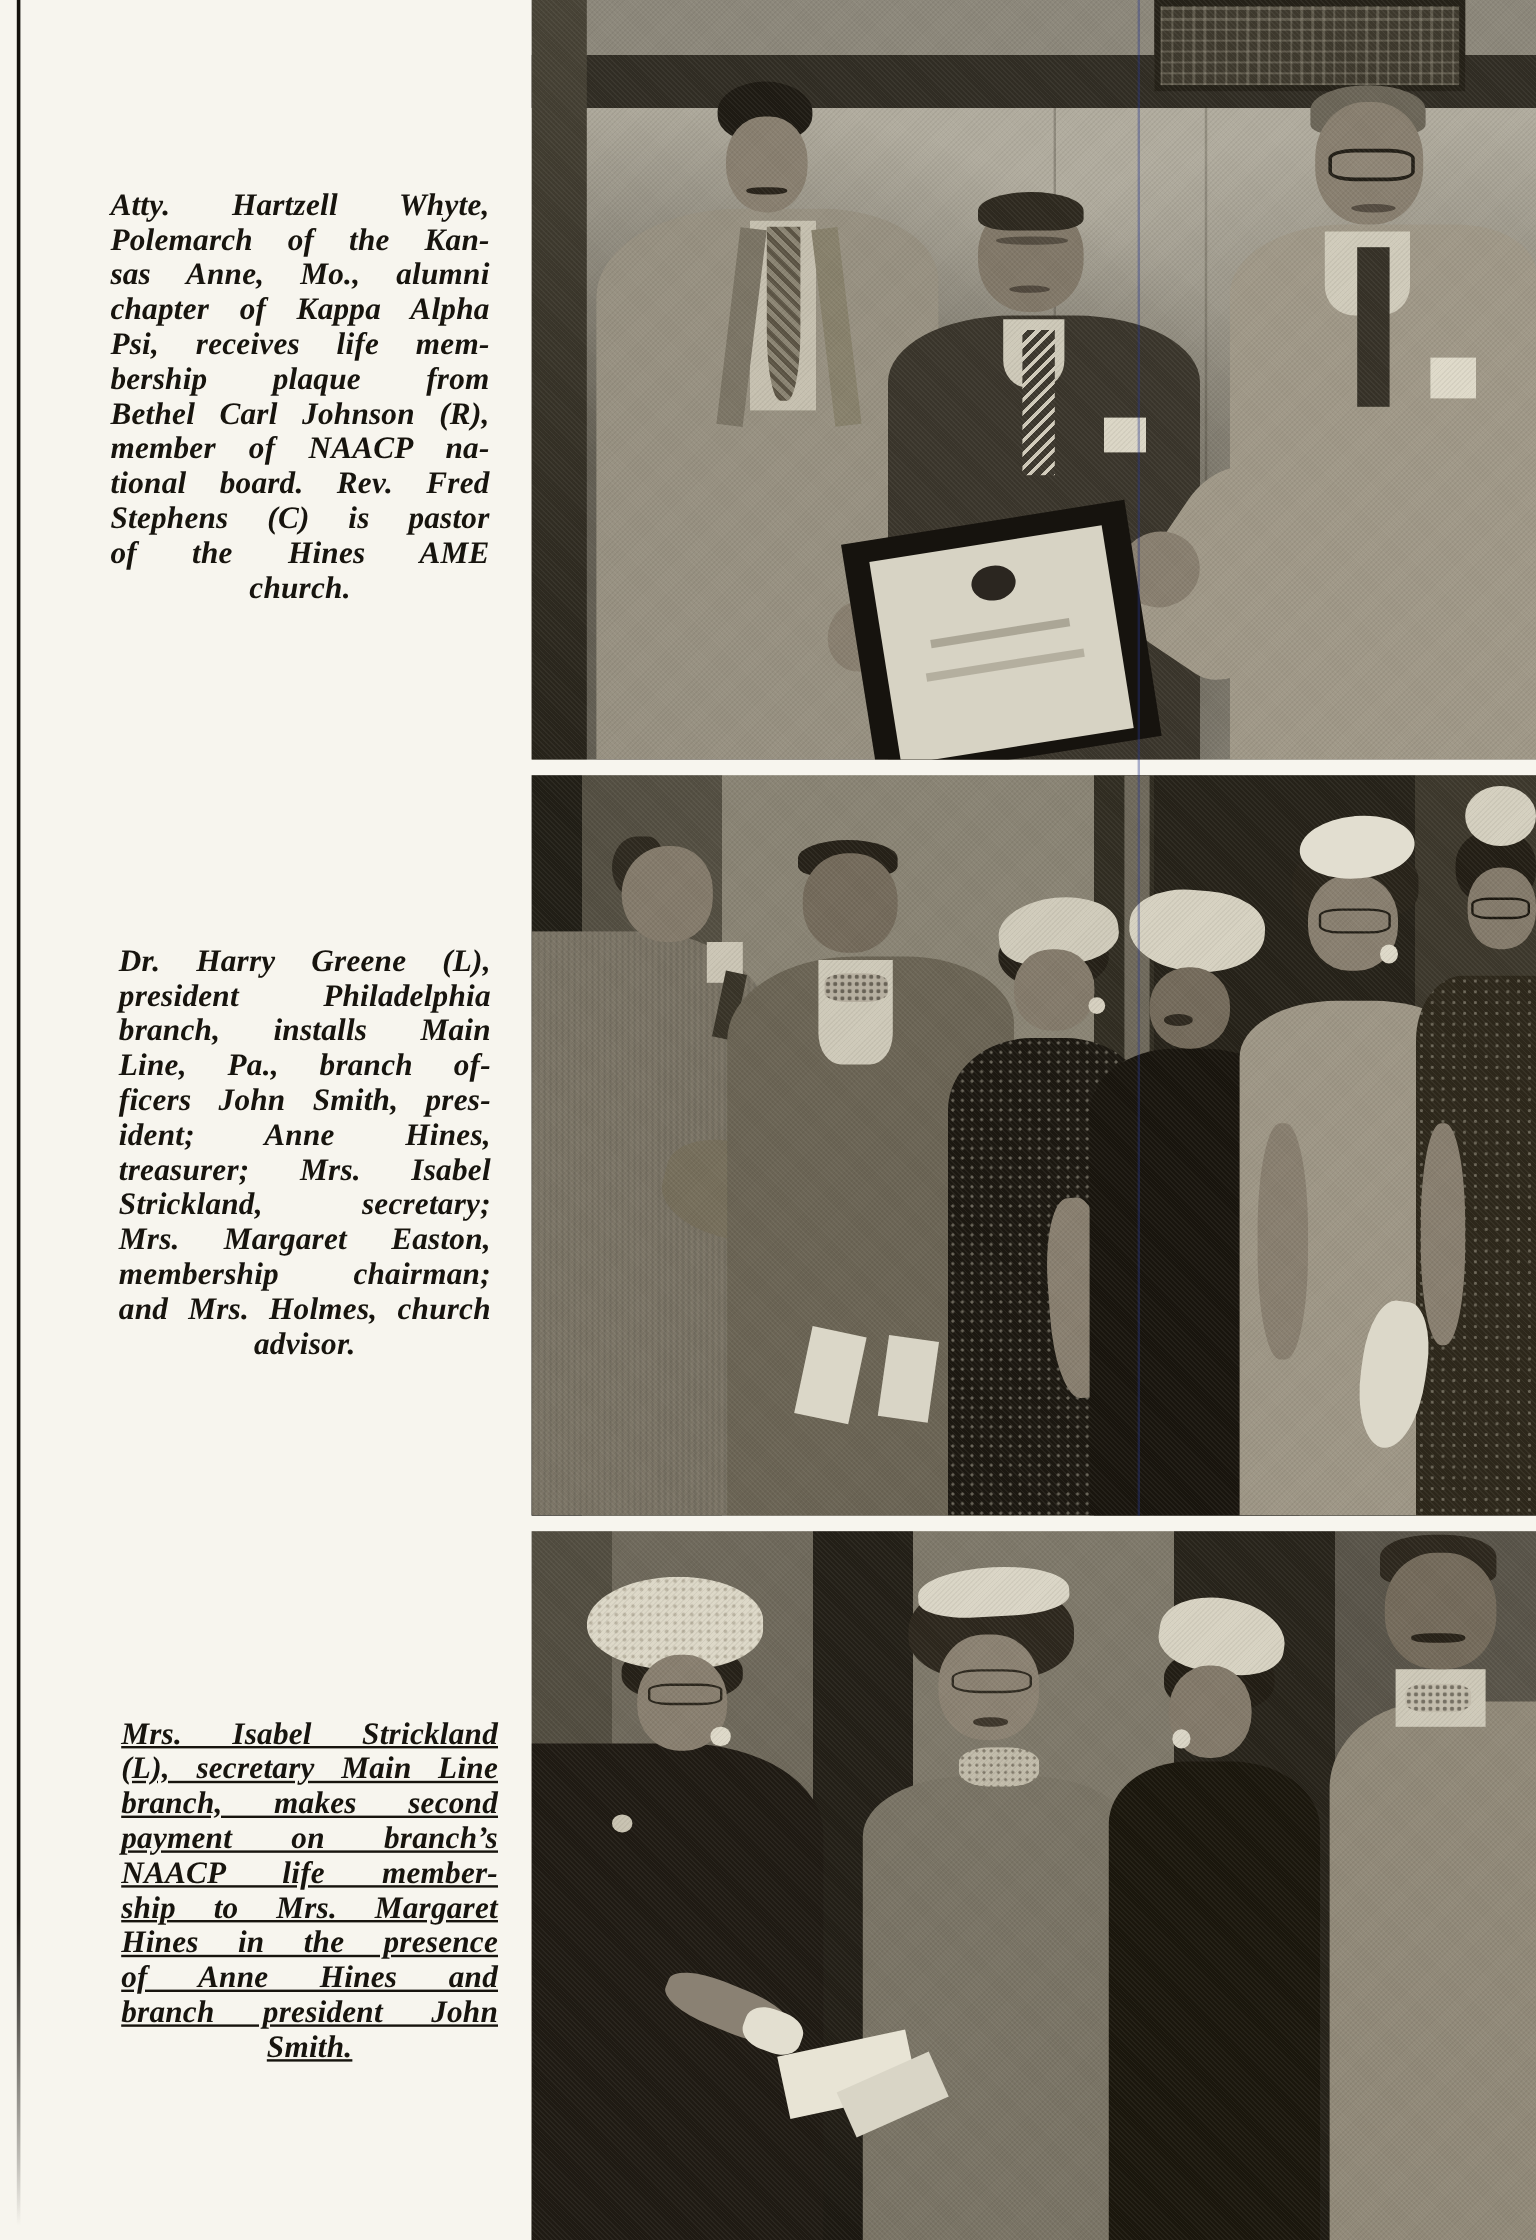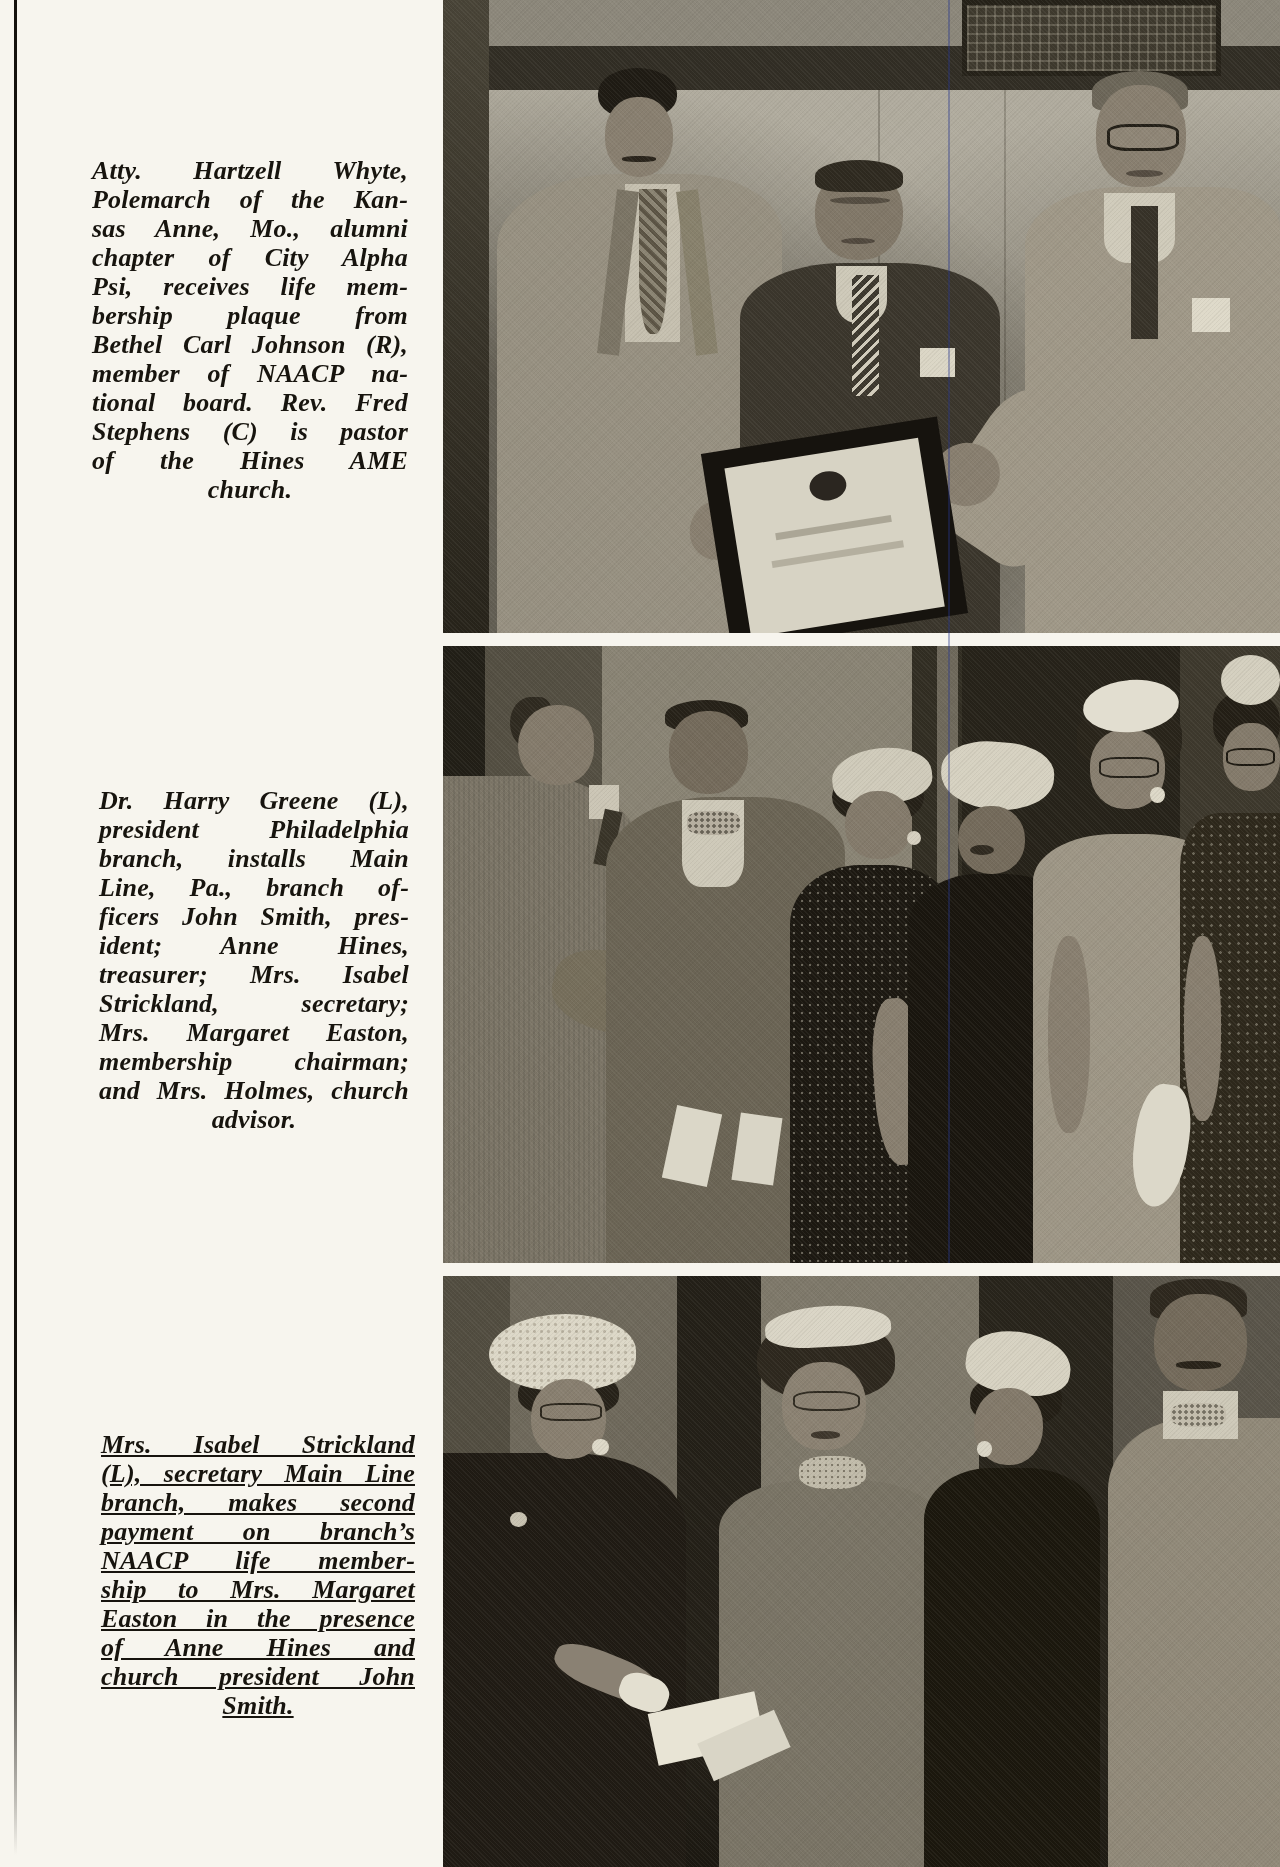--- a/index.html
+++ b/index.html
@@ -176,21 +176,21 @@
 </style>
 </head>
 <body>
 
 <div class="page-rule"></div>
 
 <div class="caption cap1">
   <div class="cap-line">Atty. Hartzell Whyte,</div>
   <div class="cap-line">Polemarch of the Kan-</div>
   <div class="cap-line">sas Anne, Mo., alumni</div>
-  <div class="cap-line">chapter of City Alpha</div>
+  <div class="cap-line">chapter of Kappa Alpha</div>
   <div class="cap-line">Psi, receives life mem-</div>
   <div class="cap-line">bership plaque from</div>
   <div class="cap-line">Bethel Carl Johnson (R),</div>
   <div class="cap-line">member of NAACP na-</div>
   <div class="cap-line">tional board. Rev. Fred</div>
   <div class="cap-line">Stephens (C) is pastor</div>
   <div class="cap-line">of the Hines AME</div>
   <div class="cap-line last">church.</div>
 </div>
 
@@ -209,23 +209,23 @@
   <div class="cap-line last">advisor.</div>
 </div>
 
 <div class="caption cap3">
   <div class="cap-line">Mrs. Isabel Strickland</div>
   <div class="cap-line">(L), secretary Main Line</div>
   <div class="cap-line">branch, makes second</div>
   <div class="cap-line">payment on branch’s</div>
   <div class="cap-line">NAACP life member-</div>
   <div class="cap-line">ship to Mrs. Margaret</div>
-  <div class="cap-line">Easton in the presence</div>
+  <div class="cap-line">Hines in the presence</div>
   <div class="cap-line">of Anne Hines and</div>
-  <div class="cap-line">church president John</div>
+  <div class="cap-line">branch president John</div>
   <div class="cap-line last">Smith.</div>
 </div>
 
 <div class="photo photo1" role="img" aria-label="Three men in suits; center and right men present a framed life membership plaque">
   <div class="s p1-left-strip"></div>
   <div class="s p1-grille"></div>
   <div class="s p1-seam1"></div>
   <div class="s p1-seam2"></div>
   <div class="s p1m1-suit"></div>
   <div class="s p1m1-shirt"></div>

